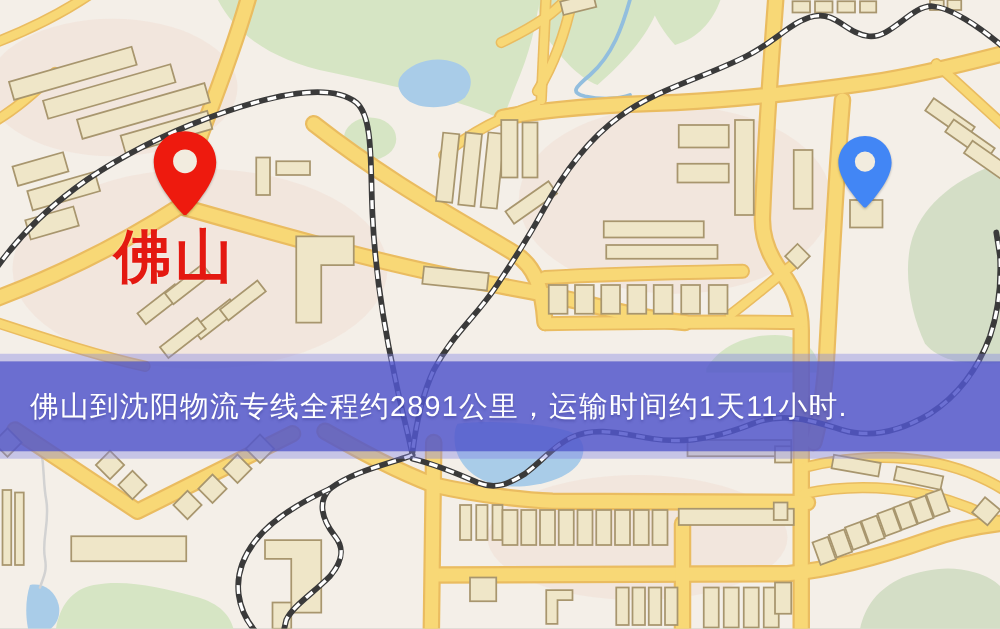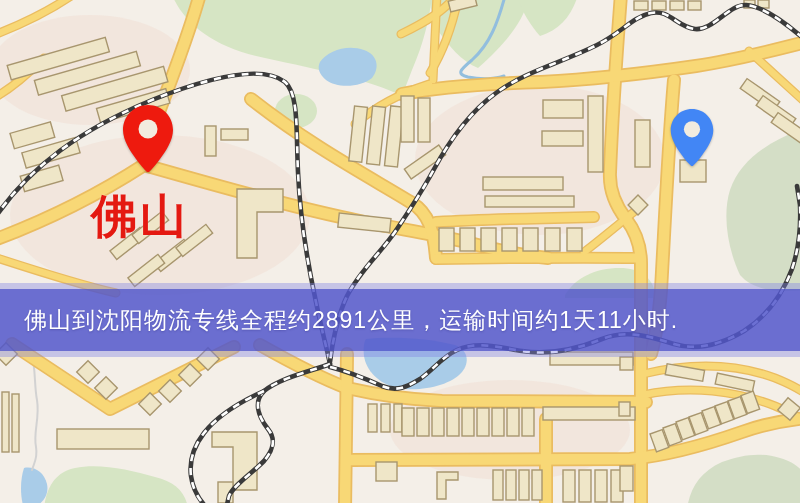--- a/index.html
+++ b/index.html
@@ -27,21 +27,21 @@
   .pin{position:absolute;}
   .pin svg{display:block;filter:drop-shadow(0 1px 1px rgba(0,0,0,.25));}
   .place-label{
     position:absolute;font-weight:bold;font-size:46px;letter-spacing:3px;
     font-family:"Liberation Sans","DejaVu Sans",sans-serif;white-space:nowrap;
     text-shadow:0 0 2px rgba(255,255,255,.5);
   }
   .origin-label{color:var(--origin-label-color,#e41911);}
   .destination-label{color:var(--destination-label-color,#2733cf);}
   .banner{
-    position:absolute;left:0;top:289px;width:100%;height:62px;
+    position:absolute;left:0;top:289px;width:100%;height:72px;
     background:var(--banner-bg,rgba(82,87,203,.85));
     display:flex;align-items:center;
     box-shadow:0 -6px 0 rgba(130,133,228,.40),0 6px 0 rgba(130,133,228,.40);
     text-align:right;
   }
   .banner-text{
     color:var(--banner-text-color,#fff);font-size:23px;letter-spacing:1px;
     padding-left:24px;white-space:nowrap;
     text-shadow:0 1px 2px rgba(40,40,120,.35);
   }
@@ -291,20 +291,20 @@
     </svg>
   </div>
 
   <div class="pin" style="left:669px;top:108px;">
     <svg width="46" height="58" viewBox="0 0 54 68">
       <path d="M27,1 C13,1 2,12 2,26 c0,10 7,21 13,29 c5,7 9,11 12,14 c3,-3 7,-7 12,-14 c6,-8 13,-19 13,-29 C52,12 41,1 27,1 z" style="fill:var(--pin-blue,#4286f5)"></path>
       <circle cx="27" cy="25" r="9.5" fill="#f2ecdf"></circle>
     </svg>
   </div>
 
-  <div class="place-label origin-label" style="left:91px;top:186px;">佛山</div>
+  <div class="place-label origin-label" style="left:91px;top:175px;">佛山</div>
 
 
   <div class="banner">
     <span class="banner-text">佛山到沈阳物流专线全程约2891公里，运输时间约1天11小时.</span>
   </div>
 
 </div>
 
 </body></html>

